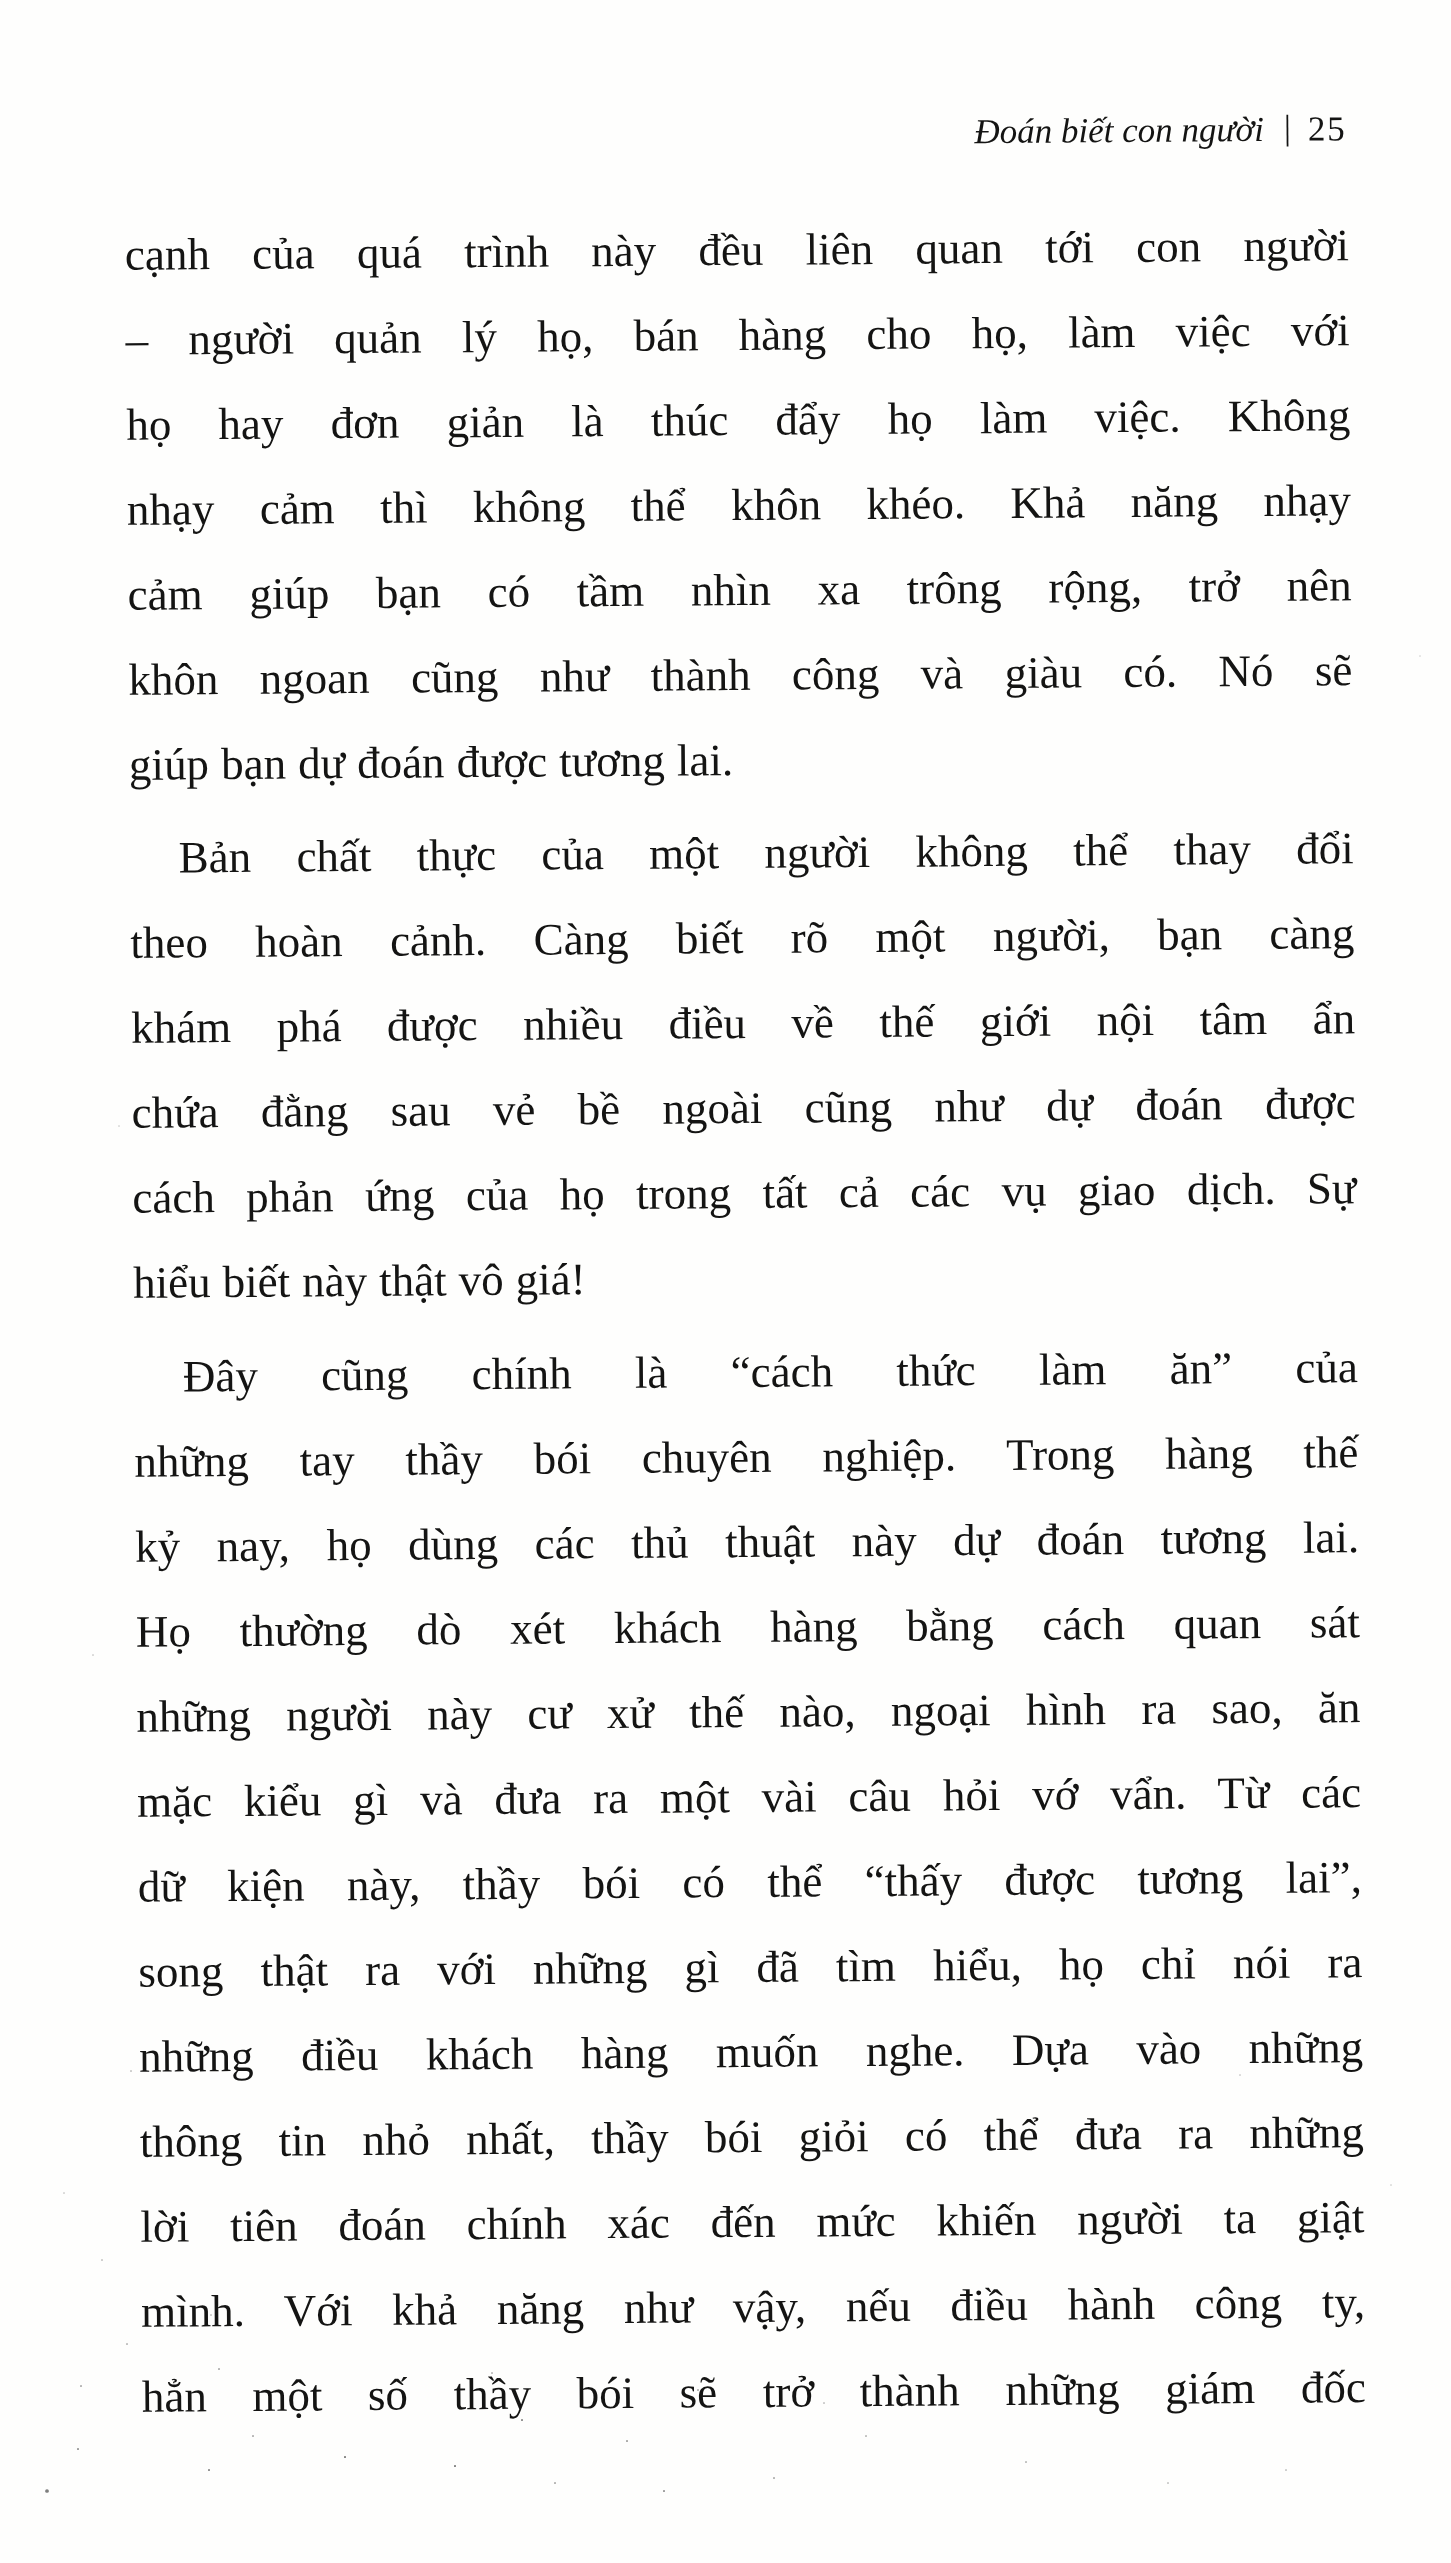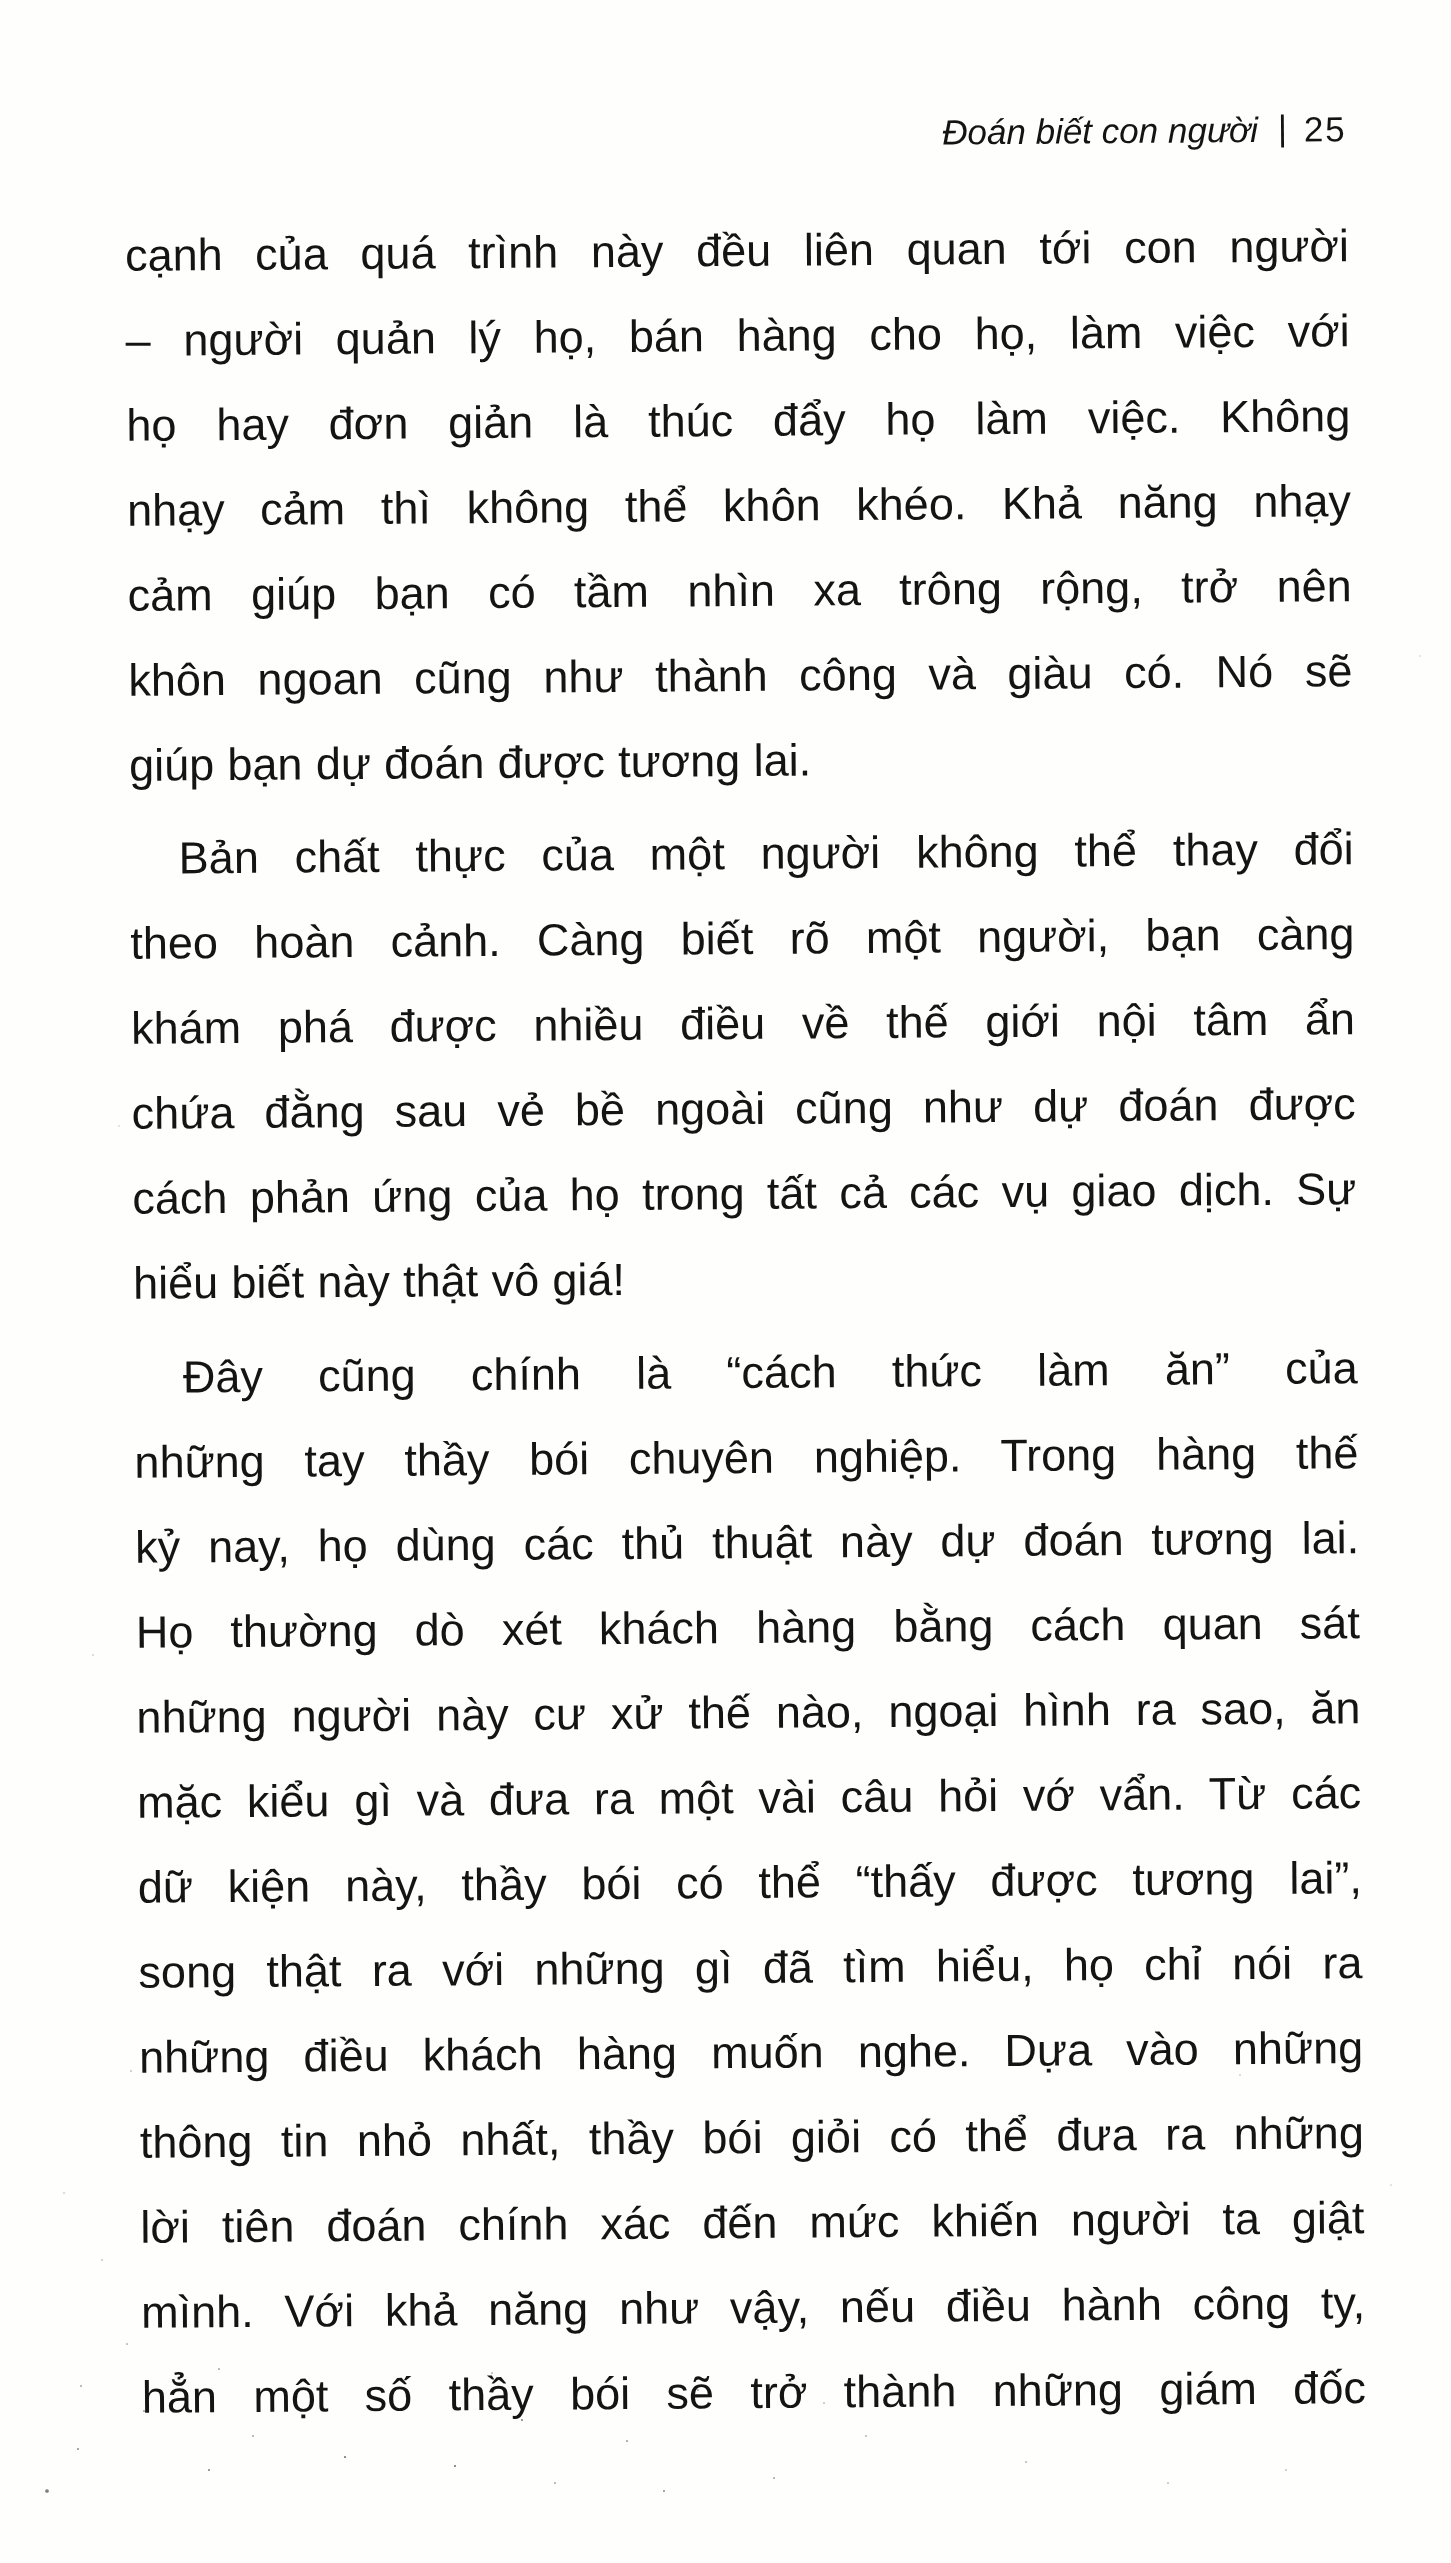--- a/index.html
+++ b/index.html
@@ -6,21 +6,21 @@
     margin: 0;
     padding: 0;
     background: #fefefd;
   }
   .page {
     position: relative;
     width: 1451px;
     height: 2498px;
     background: #fefefd;
     overflow: hidden;
-    font-family: Liberation Sans, sans-serif;
+    font-family: Liberation Serif, serif;
     color: #141413;
   }
   .content {
     position: absolute;
     left: 133px;
     top: 107px;
     width: 1224px;
     transform: rotate(-0.45deg);
     transform-origin: 50% 50%;
   }

